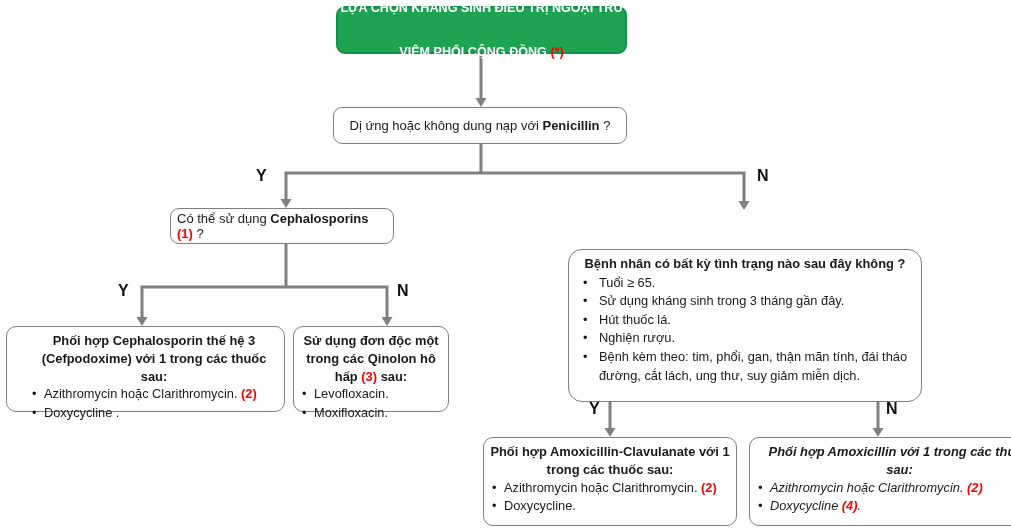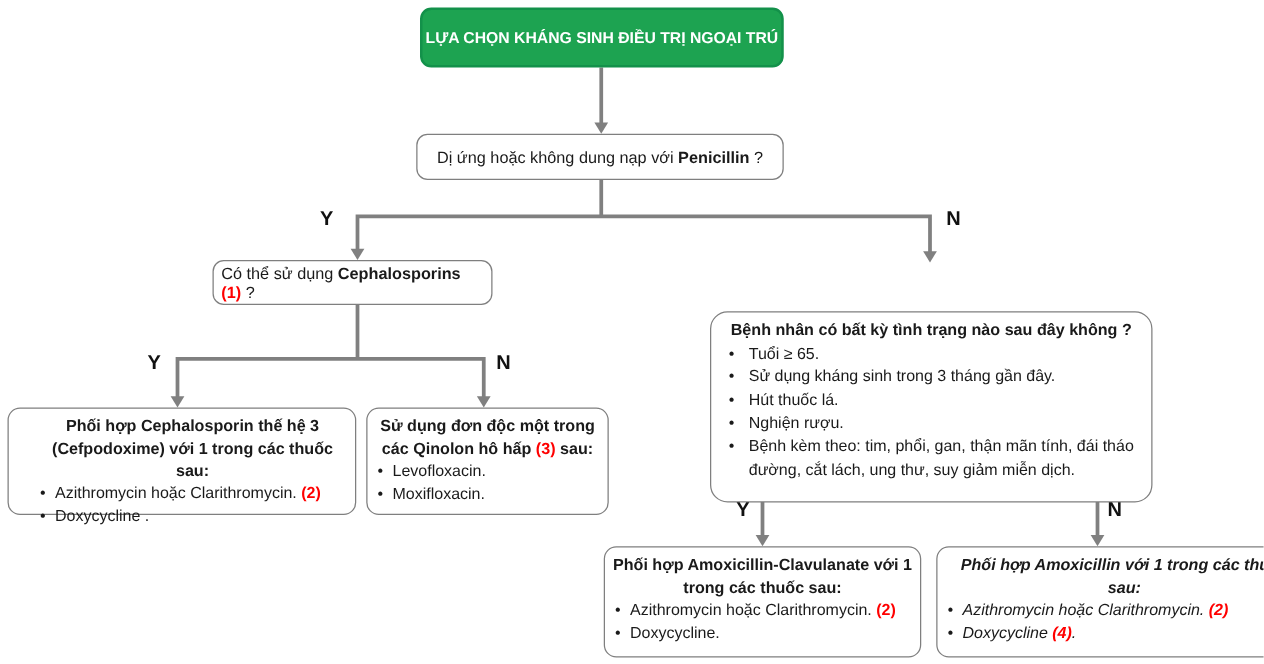--- a/index.html
+++ b/index.html
@@ -40,21 +40,21 @@
   .title { font-weight:700; text-align:center; font-size:12.9px; line-height:1.38; }
 
   .rows { }
   .row { display:flex; align-items:flex-start; font-size:12.8px; line-height:1.45; }
   .row .dot { flex:none; width:12px; text-align:left; padding-left:2px; }
   .row .txt { flex:1; text-align:left; }
   .conditions .row .dot { width:16px; padding-left:6px; }
 
   .outcome { border-radius:10px; padding:5px 6px 4px 6px; }
   .outcome-cepha3   { left:6px;   top:326px; width:279px; height:86px;padding-left:23px; }
-  .outcome-quinolone{ left:293px; top:326px; width:194px; height:86px; }
+  .outcome-quinolone{ left:293px; top:326px; width:156px; height:86px; }
   .outcome-amoxclav { left:483px; top:437px; width:254px; height:89px; }
   .outcome-amox     { left:749px; top:437px; width:301px; height:89px;font-style:italic; }
 
   .yn {
     position:absolute; font-weight:700; font-size:16px; color:#111111;
     line-height:1;
   }
   .yn-1y { left:256px; top:168px; }
   .yn-1n { left:757px; top:168px; }
   .yn-2y { left:118px; top:283px; }
@@ -84,20 +84,21 @@
       <polygon points="738.5,201 749.5,201 744,210"></polygon>
       <polygon points="136.5,317 147.5,317 142,326"></polygon>
       <polygon points="381.5,317 392.5,317 387,326"></polygon>
       <polygon points="604.5,428 615.5,428 610,437"></polygon>
       <polygon points="872.5,428 883.5,428 878,437"></polygon>
     </g>
   </svg>
 
   <div class="node root">
     <div>LỰA CHỌN KHÁNG SINH ĐIỀU TRỊ NGOẠI TRÚ</div>
+    <div><span>VIÊM PHỔI CỘNG ĐỒNG </span><span class="mark">(*)</span></div>
   </div>
 
   <div class="node q q-penicillin">
     <div><span>Dị ứng hoặc không dung nạp với </span><span class="b">Penicillin</span><span> ?</span></div>
   </div>
 
   <div class="yn yn-1y">Y</div>
   <div class="yn yn-1n">N</div>
 
   <div class="node q q-cepha">

